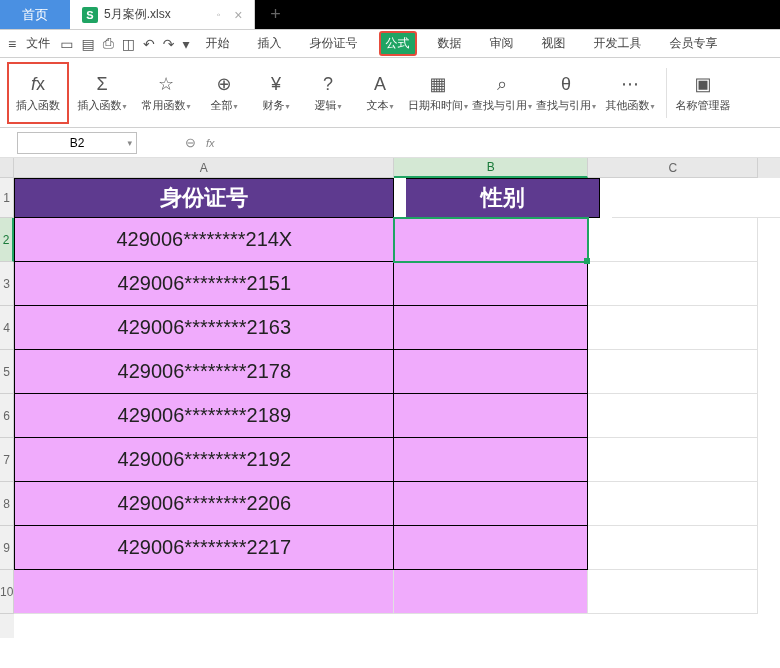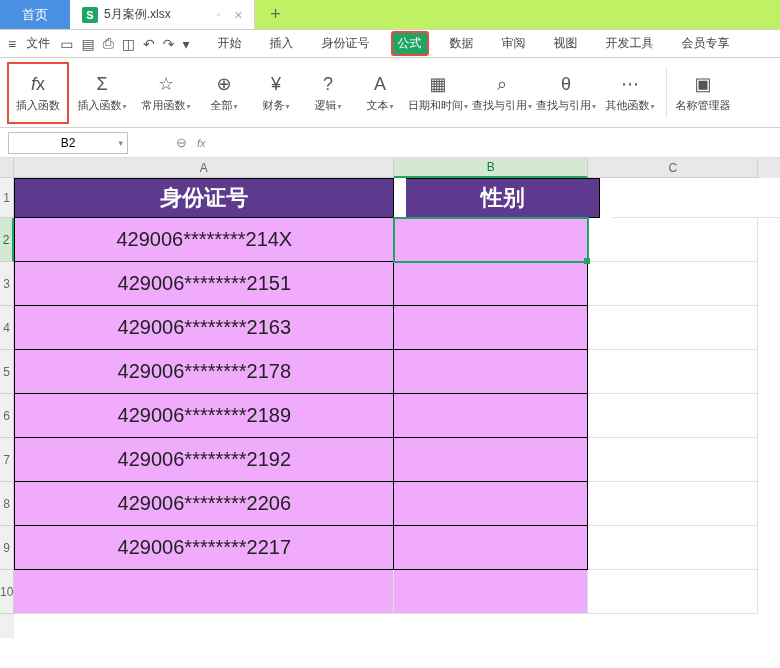--- a/index.html
+++ b/index.html
@@ -1,44 +1,44 @@
 <!DOCTYPE html>
 <html><head>
 <meta charset="utf-8">
 <style>
 * { box-sizing: border-box; margin: 0; padding: 0; font-family: "Microsoft YaHei", Arial, sans-serif; }
 body { background: #fff; width: 780px; height: 668px; overflow: hidden; }
 
-.tabbar { height: 30px; background: #bef264; display: flex; align-items: stretch; border-bottom: 1px solid #d0d0d0; }
+.tabbar { height: 30px; background: #000000; display: flex; align-items: stretch; border-bottom: 1px solid #d0d0d0; }
 .tab-home { width: 70px; background: #4a90e2; color: #fff; display: flex; align-items: center; justify-content: center; font-size: 13px; }
 .tab-file { display: flex; align-items: center; padding: 0 12px; background: #fff; border-right: 1px solid #d0d0d0; font-size: 12px; color: #444; gap: 6px; }
 .tab-file .s-icon { width: 16px; height: 16px; background: #1fa463; color: #fff; border-radius: 2px; display: flex; align-items: center; justify-content: center; font-size: 11px; font-weight: bold; }
 .tab-dot { margin-left: 40px; color: #999; font-size: 10px; }
 .tab-plus { width: 40px; display: flex; align-items: center; justify-content: center; color: #666; font-size: 18px; }
 .tab-close { color: #aaa; margin-left: 8px; font-size: 14px; }
 
 .menubar { height: 28px; display: flex; align-items: center; padding: 0 8px; gap: 4px; border-bottom: 1px solid #d0d0d0; font-size: 12px; color: #444; }
 .menubar .mhamburger { font-size: 14px; color: #555; margin-right: 2px; }
 .menubar .mtext { padding: 0 4px; }
 .menubar .micon { padding: 0 2px; color: #555; font-size: 14px; }
-.menubar .mtabs { margin-left: 16px; display: flex; gap: 16px; }
+.menubar .mtabs { margin-left: 4px; display: flex; gap: 16px; }
 .menubar .mtab { padding: 3px 6px; }
 .menubar .mtab.active { background: #1fa463; color: #fff; border-radius: 2px; }
 .menubar .mtab.highlighted { outline: 2px solid #e74c3c; outline-offset: -1px; }
 
 .ribbon { height: 70px; display: flex; align-items: center; padding: 4px 8px; gap: 4px; border-bottom: 1px solid #d0d0d0; }
 .ribbon-btn { display: flex; flex-direction: column; align-items: center; justify-content: center; width: 48px; height: 60px; font-size: 11px; color: #444; gap: 2px; position: relative; }
 .ribbon-btn.wide { width: 60px; }
 .ribbon-btn .ricon { width: 24px; height: 24px; display: flex; align-items: center; justify-content: center; font-size: 18px; color: #555; }
 .ribbon-btn .rdrop::after { content: "▾"; font-size: 8px; color: #888; margin-left: 1px; }
 .ribbon-btn.highlighted { outline: 2px solid #e74c3c; outline-offset: -1px; }
 .ribbon-sep { width: 1px; height: 50px; background: #e0e0e0; margin: 0 2px; }
 
 .namebox-row { height: 30px; display: flex; align-items: center; padding: 4px 8px; gap: 8px; border-bottom: 1px solid #e0e0e0; }
-.namebox { width: 120px; height: 22px; border: 1px solid #c0c0c0; padding: 0 6px; font-size: 12px; display: flex; align-items: center; justify-content: center; position: relative; }
+.namebox { width: 120px; height: 22px; border: 1px solid #c0c0c0; padding: 0 6px; font-size: 12px; display: flex; align-items: center; justify-content: center; position: relative; margin-left: 9px; }
 .namebox::after { content: "▾"; position: absolute; right: 4px; color: #888; font-size: 9px; }
 .fx-icons { display: flex; gap: 10px; align-items: center; color: #888; font-size: 13px; margin-left: 40px; }
 .fx-label { font-style: italic; color: #888; font-size: 11px; }
 .formula-input { flex: 1; height: 22px; border: none; outline: none; font-size: 12px; padding: 0 4px; }
 
 .grid-area { display: flex; height: 480px; }
 .rowheaders { width: 34px; background: #f0f0f0; }
 .rowheaders .rh { height: 44px; border-bottom: 1px solid #d0d0d0; border-right: 1px solid #d0d0d0; display: flex; align-items: center; justify-content: center; font-size: 12px; color: #666; }
 .rowheaders .rh.first { height: 20px; background: #e8e8e8; }
 .rowheaders .rh.hdr { height: 40px; }

